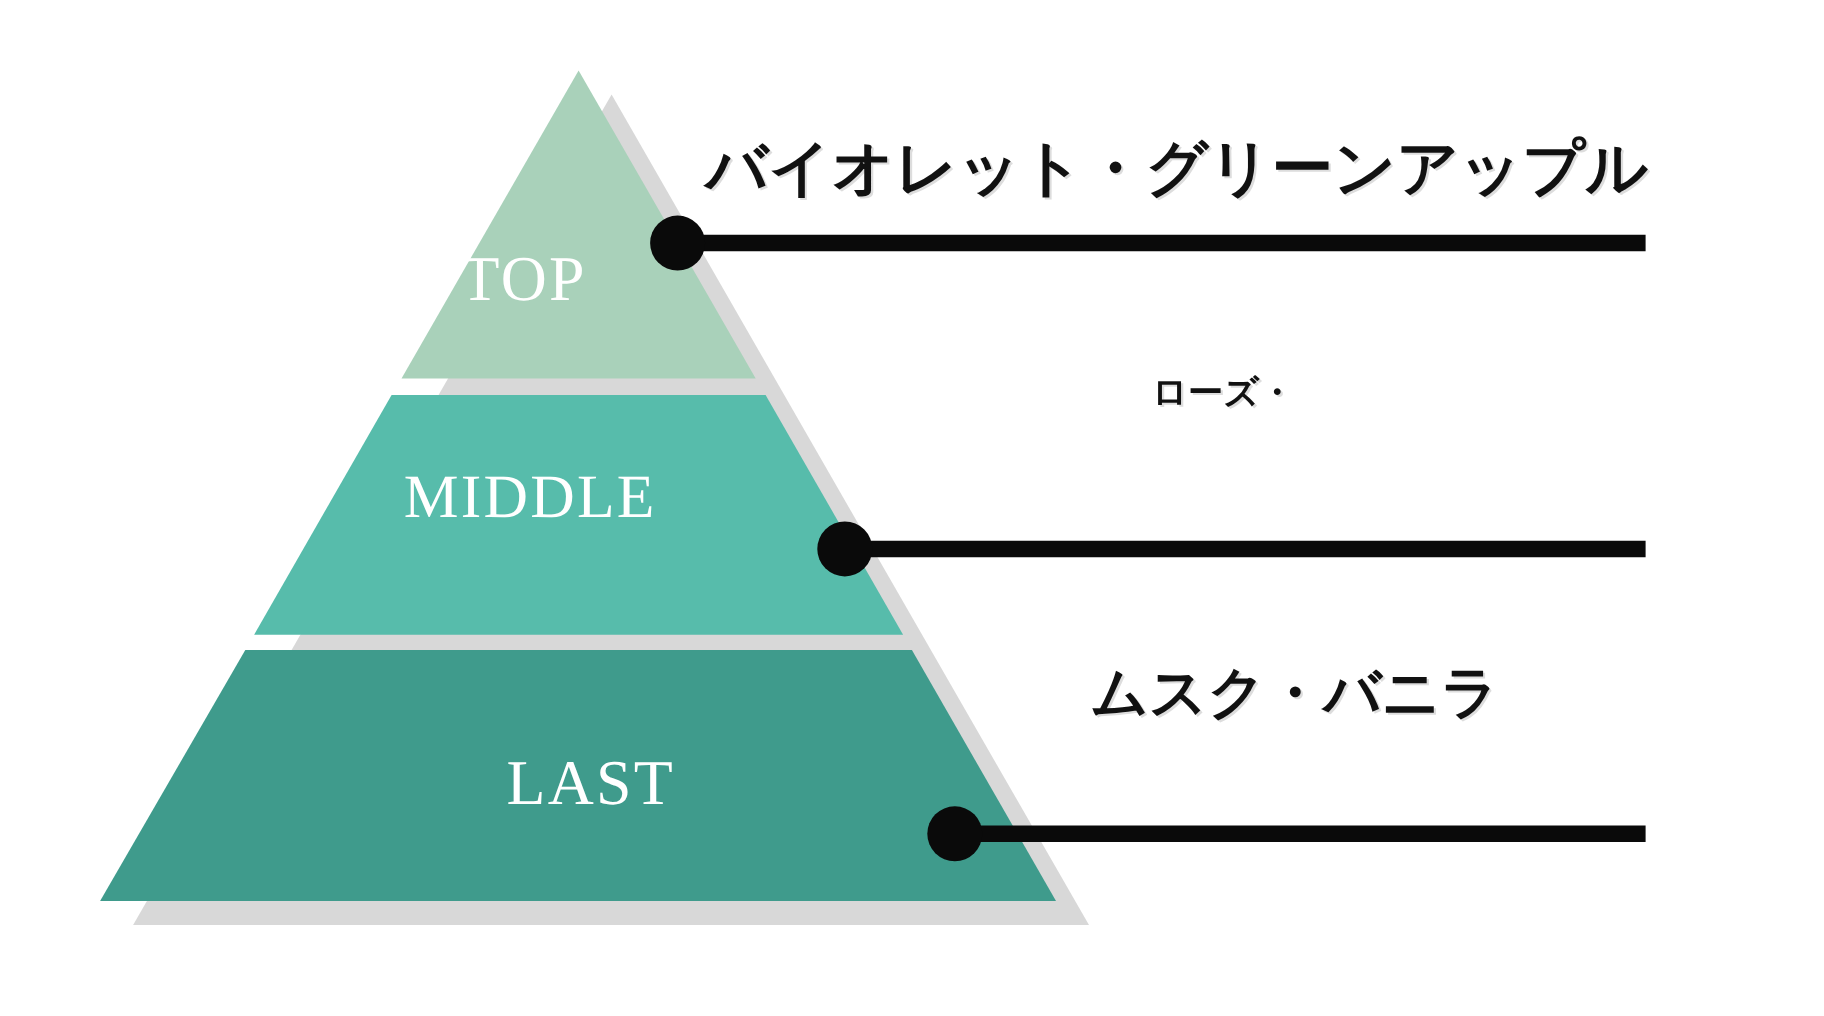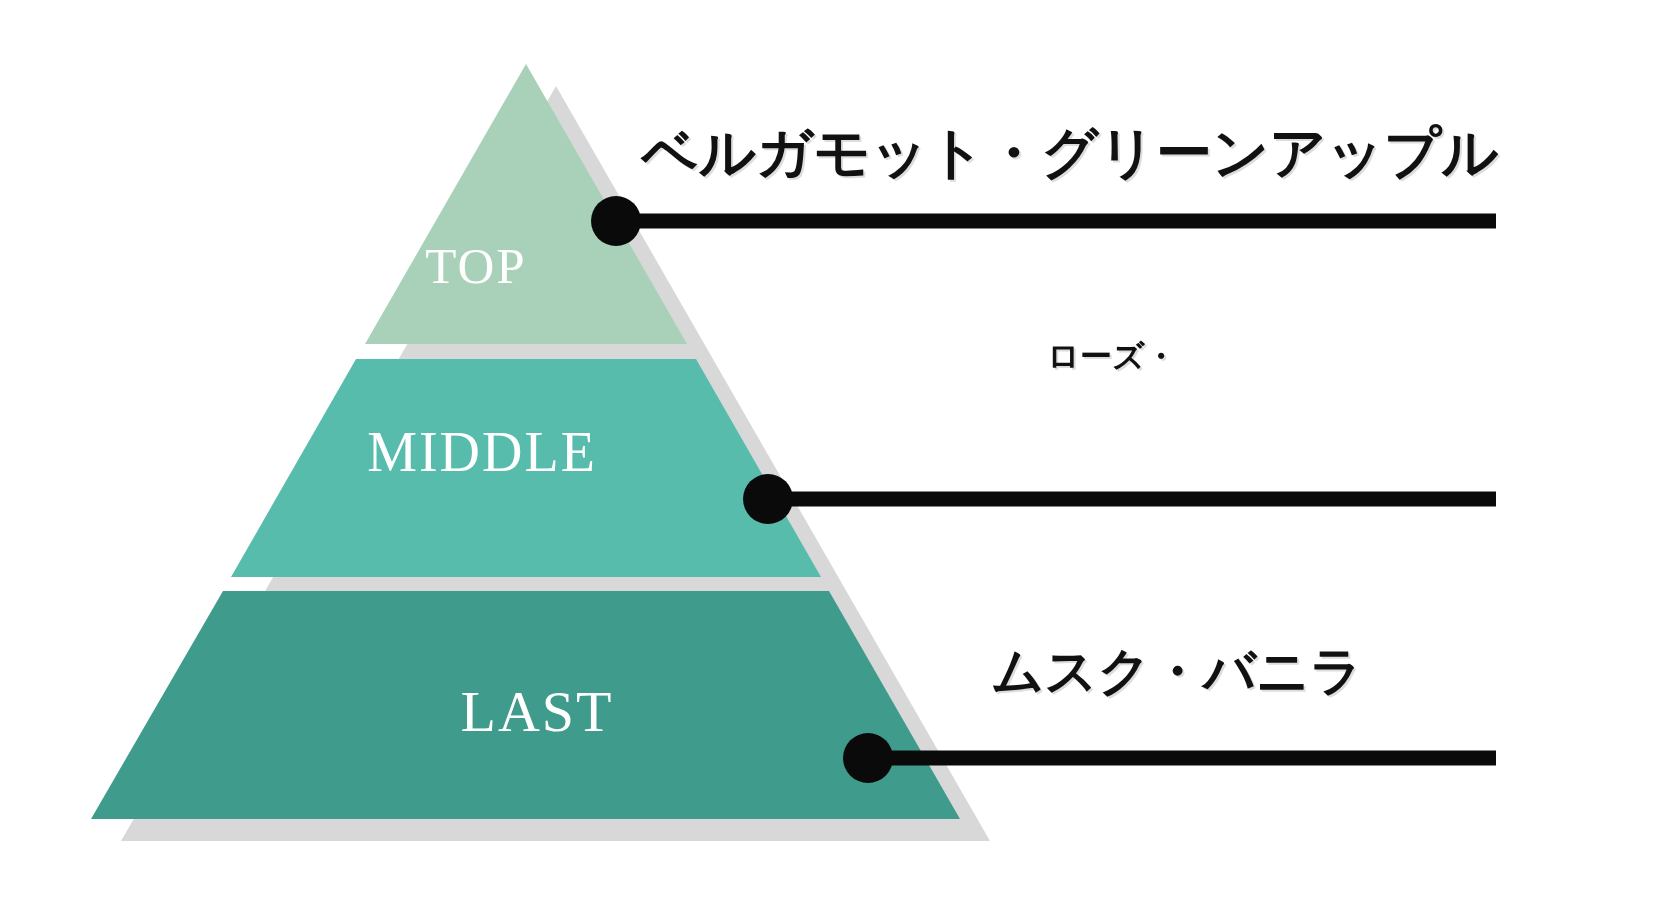--- a/index.html
+++ b/index.html
@@ -22,37 +22,37 @@
   }
   .tier-label {
     position: absolute;
     transform: translate(-50%, -50%);
     font-family: "Liberation Serif", "DejaVu Serif", serif;
     color: #ffffff;
     letter-spacing: 2px;
     white-space: nowrap;
     line-height: 1;
   }
-  .tier-label.top    { left: 476px; top: 266px; font-size: 51px; }
+  .tier-label.top    { left: 476px; top: 254px; font-size: 58px; }
   .tier-label.middle { left: 482px; top: 452px; font-size: 56px; }
   .tier-label.last   { left: 537px; top: 712px; font-size: 58px; }
 
   .note {
     position: absolute;
     transform: translate(-50%, -50%);
     color: #111111;
     font-weight: bold;
     text-align: center;
     white-space: nowrap;
     text-shadow: 2px 2px 0 rgba(120,120,120,0.25);
     line-height: 1;
   }
   .note.top    { left: 1070px; top: 153px; font-size: 56px; }
   .note.middle { left: 1112px; top: 359px; font-size: 32px; line-height: 74px; font-family: Liberation Mono, monospace; }
-  .note.last   { left: 1177px; top: 630px; font-size: 52px; margin-top: 41px; }
+  .note.last   { left: 1177px; top: 630px; font-size: 52px; }
 </style>
 </head>
 <body>
 
 <div class="canvas">
 
   <svg class="pyramid-svg" width="1658" height="924" viewBox="0 0 1658 924">
 
     <polygon points="556,86 990,841 121,841" fill="#d8d8d8"></polygon>
 
@@ -76,21 +76,21 @@
       <line x1="868" y1="758" x2="1496" y2="758" stroke-width="15" stroke="#0a0a0a"></line>
       <circle cx="868" cy="758" r="25" fill="#0a0a0a"></circle>
     </g>
   </svg>
 
   <div class="tier-label top">TOP</div>
   <div class="tier-label middle">MIDDLE</div>
   <div class="tier-label last">LAST</div>
 
   <div class="note top">
-    <span>ベルガモット・グリーンアップル</span>
+    <span>バイオレット・グリーンアップル</span>
   </div>
 
   <div class="note middle">
     <span>ローズ・</span><br>
   </div>
 
   <div class="note last">
     <span>ムスク・バニラ</span>
   </div>
 

